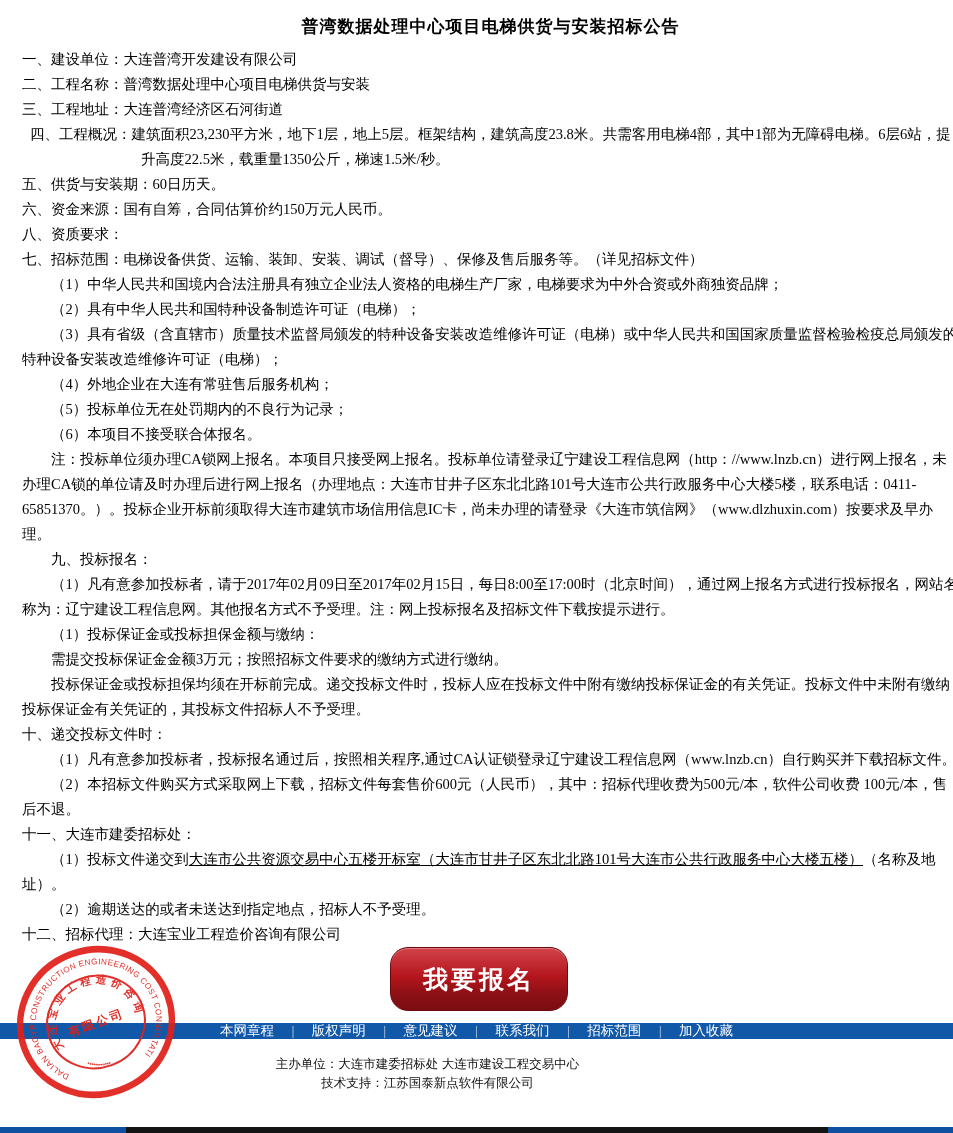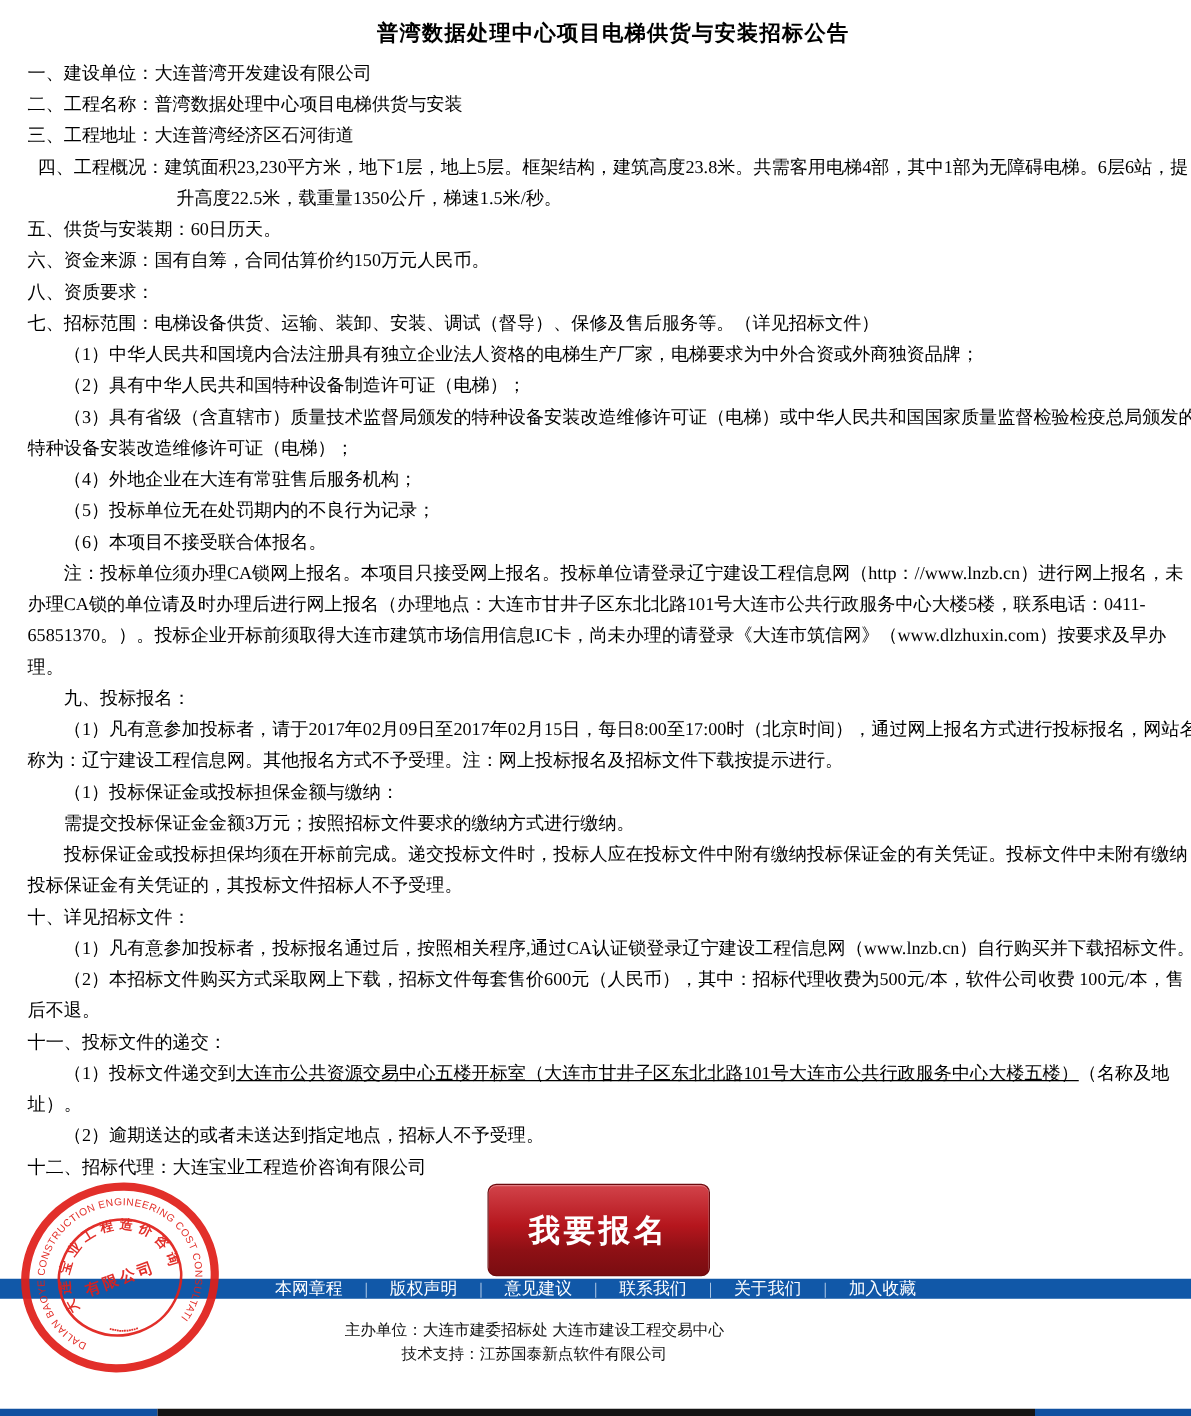--- a/index.html
+++ b/index.html
@@ -9,22 +9,22 @@
   
   .doc{position:absolute;top:0;left:0;width:937px;height:946px;padding:0 22px;overflow:hidden;}
   .doc-title{font-family:"Liberation Sans","DejaVu Sans",sans-serif;font-size:17px;font-weight:bold;
              text-align:center;margin:15px 0 9px 0;letter-spacing:1px;}
   p.line{margin:0;font-size:14.5px;line-height:25px;text-align:left;}
   p.top{text-indent:0;}
   p.indent{text-indent:2em;}
   p.hang{padding-left:119px;text-indent:-111px;}
   .u{text-decoration:underline;}
   
-  .signup{position:absolute;left:390px;top:947px;width:178px;height:74px;z-index:2;
-          border:1px solid #6d0a0e;border-radius:7px;cursor:pointer;
+  .signup{position:absolute;left:390px;top:947px;width:178px;height:64px;z-index:2;
+          border:1px solid #6d0a0e;border-radius:18px;cursor:pointer;
           background:linear-gradient(180deg,#d2434a 0%,#b5161d 45%,#8e1015 72%,#7a0d11 100%);
           box-shadow:inset 0 1px 0 rgba(255,255,255,.30);
           color:#fff;font-size:25px;font-weight:bold;letter-spacing:3px;
           font-family:"Liberation Sans","DejaVu Sans",sans-serif;}
   
   .bluebar{position:absolute;left:0;top:1023px;width:953px;height:16px;background:#1158a8;z-index:1;
            display:flex;align-items:center;justify-content:center;
            font-family:"Liberation Sans","DejaVu Sans",sans-serif;font-size:13.5px;color:#fff;}
   .flink{color:#ffffff;text-decoration:none;margin:0 13px;cursor:pointer;white-space:nowrap;}
   .sep{color:#b9cfe9;font-size:12px;}
@@ -61,24 +61,24 @@
       <p class="line indent"><span>（3）具有省级（含直辖市）质量技术监督局颁发的特种设备安装改造维修许可证（电梯）或中华人民共和国国家质量监督检验检疫总局颁发的特种设备安装改造维修许可证（电梯）；</span></p>
       <p class="line indent"><span>（4）外地企业在大连有常驻售后服务机构；</span></p>
       <p class="line indent"><span>（5）投标单位无在处罚期内的不良行为记录；</span></p>
       <p class="line indent"><span>（6）本项目不接受联合体报名。</span></p>
       <p class="line indent"><span>注：投标单位须办理CA锁网上报名。本项目只接受网上报名。投标单位请登录辽宁建设工程信息网（http：//www.lnzb.cn）进行网上报名，未办理CA锁的单位请及时办理后进行网上报名（办理地点：大连市甘井子区东北北路101号大连市公共行政服务中心大楼5楼，联系电话：0411-65851370。）。投标企业开标前须取得大连市建筑市场信用信息IC卡，尚未办理的请登录《大连市筑信网》（www.dlzhuxin.com）按要求及早办理。</span></p>
       <p class="line indent"><span>九、投标报名：</span></p>
       <p class="line indent"><span>（1）凡有意参加投标者，请于2017年02月09日至2017年02月15日，每日8:00至17:00时（北京时间），通过网上报名方式进行投标报名，网站名称为：辽宁建设工程信息网。其他报名方式不予受理。注：网上投标报名及招标文件下载按提示进行。</span></p>
       <p class="line indent"><span>（1）投标保证金或投标担保金额与缴纳：</span></p>
       <p class="line indent"><span>需提交投标保证金金额3万元；按照招标文件要求的缴纳方式进行缴纳。</span></p>
       <p class="line indent"><span>投标保证金或投标担保均须在开标前完成。递交投标文件时，投标人应在投标文件中附有缴纳投标保证金的有关凭证。投标文件中未附有缴纳投标保证金有关凭证的，其投标文件招标人不予受理。</span></p>
-      <p class="line top"><span>十、详见招标文件：</span></p>
+      <p class="line top"><span>十、递交投标文件时：</span></p>
       <p class="line indent"><span>（1）凡有意参加投标者，投标报名通过后，按照相关程序,通过CA认证锁登录辽宁建设工程信息网（www.lnzb.cn）自行购买并下载招标文件。</span></p>
       <p class="line indent"><span>（2）本招标文件购买方式采取网上下载，招标文件每套售价600元（人民币），其中：招标代理收费为500元/本，软件公司收费 100元/本，售后不退。</span></p>
-      <p class="line top"><span>十一、投标文件的递交：</span></p>
+      <p class="line top"><span>十一、大连市建委招标处：</span></p>
       <p class="line indent"><span>（1）投标文件递交到</span><span class="u">大连市公共资源交易中心五楼开标室（大连市甘井子区东北北路101号大连市公共行政服务中心大楼五楼）</span><span>（名称及地址）。</span></p>
       <p class="line indent"><span>（2）逾期送达的或者未送达到指定地点，招标人不予受理。</span></p>
       <p class="line top"><span>十二、招标代理：大连宝业工程造价咨询有限公司</span></p>
     </div>
 
   <button class="signup">我要报名</button>
 
   <svg class="stamp" viewBox="0 0 200 190" aria-hidden="true">
     <g transform="rotate(-20 100 95)" fill="#e0201a">
       <defs>
@@ -104,21 +104,21 @@
   <div class="bluebar">
     <nav style="display:flex;align-items:center;">
         <a class="flink">本网章程</a>
         <span class="sep">｜</span>
         <a class="flink">版权声明</a>
         <span class="sep">｜</span>
         <a class="flink">意见建议</a>
         <span class="sep">｜</span>
         <a class="flink">联系我们</a>
         <span class="sep">｜</span>
-        <a class="flink">关于我们</a>
+        <a class="flink">招标范围</a>
         <span class="sep">｜</span>
         <a class="flink">加入收藏</a>
       </nav>
   </div>
 
   <div class="finfo">
     <div>主办单位：大连市建委招标处 大连市建设工程交易中心</div>
     <div>技术支持：江苏国泰新点软件有限公司</div>
   </div>
 

